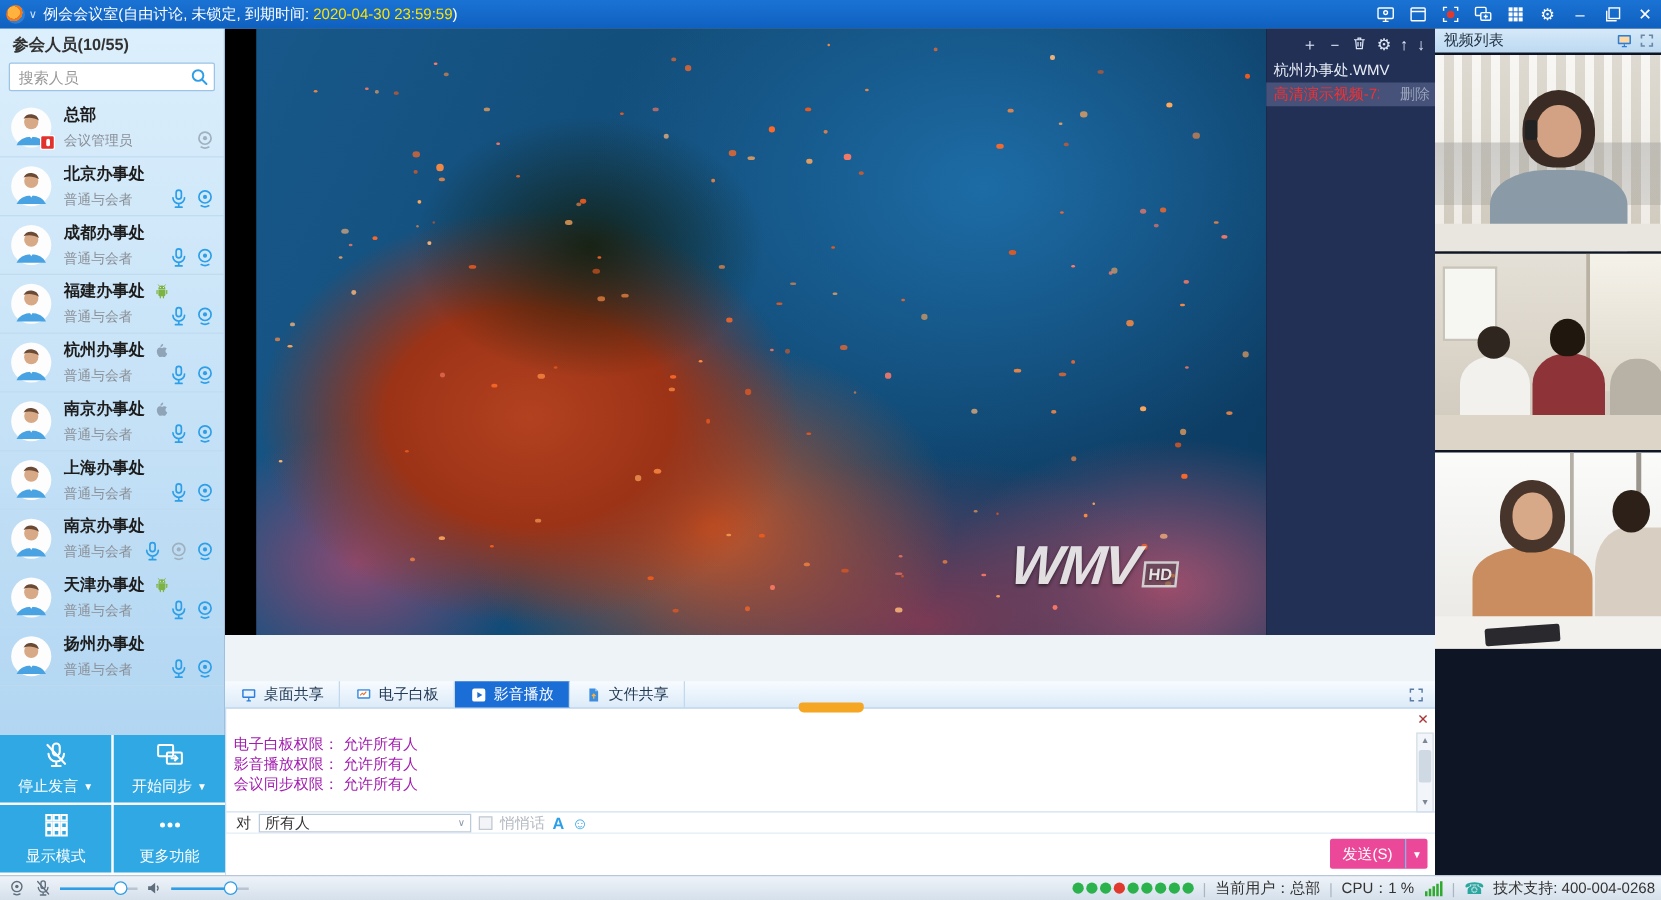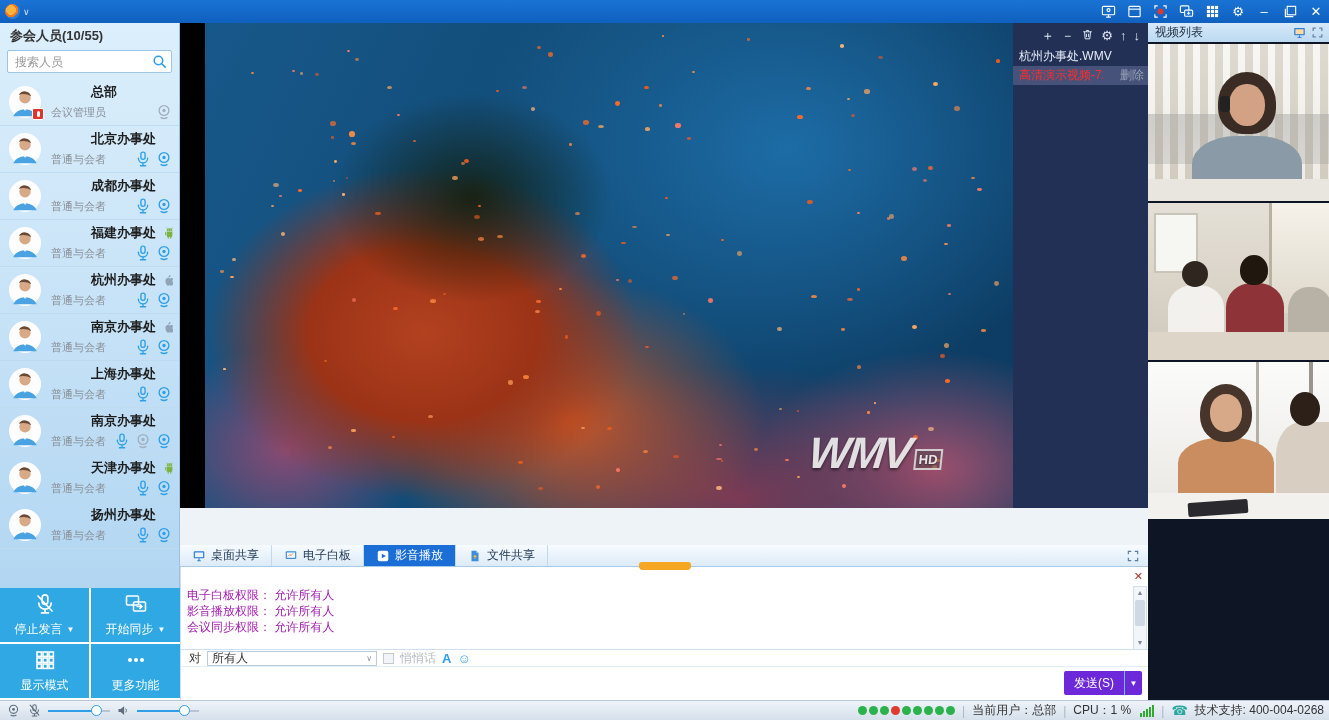--- a/index.html
+++ b/index.html
@@ -31,21 +31,21 @@
   .search-ic { position:absolute; right:4px; top:3px; width:17px; height:17px; }
   .participants { position:absolute; left:0; top:56px; right:0; bottom:0; overflow:hidden; }
   .participant { height:47px; display:flex; align-items:center; padding:0 6px 0 8px; border-bottom:1px solid rgba(190,218,240,.9); }
   .avatar { position:relative; width:34px; height:34px; flex:0 0 34px; }
   .avatar svg { width:34px; height:34px; }
   .admin-badge { position:absolute; right:-2px; bottom:-1px; width:12px; height:12px; background:#e2322e;
     border-radius:2px; border:1px solid #fff; }
   .admin-badge::after { content:""; position:absolute; left:4px; top:2px; width:3px; height:6px; background:#fff; border-radius:2px; }
   .p-main { flex:1; margin-left:9px; overflow:hidden; }
   .p-name-row { display:flex; align-items:center; }
-  .p-name { font-size:13px; font-weight:bold; color:#1d1d1d; white-space:nowrap;margin-left:40px; }
+  .p-name { font-size:13px; font-weight:bold; color:#1d1d1d; white-space:nowrap; }
   .p-device { margin-left:6px; width:15px; height:15px; }
   .p-device svg { width:15px; height:15px; }
   .p-sub { display:flex; align-items:center; margin-top:2px; }
   .p-role { font-size:11px; color:#8a8f96; flex:1; white-space:nowrap; }
   .p-badges { display:flex; align-items:center; gap:3px; }
   .p-ic { width:18px; height:18px; }
   .p-ic svg { width:18px; height:18px; }
 
   
   .actions { position:absolute; left:0; top:588px; width:180px; height:112px; background:#fff;
@@ -128,21 +128,21 @@
     display:flex; align-items:center; gap:6px; padding-left:8px; }
   .to-label { color:#333; }
   .to-select { width:170px; height:15px; border:1px solid #bccbd9; background:#fff; display:flex; align-items:center;
     padding:0 4px; color:#333; }
   .to-select .sel-caret { margin-left:auto; color:#8a98a8; font-size:8px; }
   .whisper-check { width:11px; height:11px; border:1px solid #c2c9d2; background:#f2f4f7; }
   .whisper-label { color:#b4bac2; }
   .font-ic { color:#2d9fe8; font-weight:bold; font-size:13px; }
   .emoji-ic { color:#2d9fe8; font-size:13px; }
   .chat-input { position:absolute; left:0; right:0; top:101px; bottom:0; background:#fff; }
-  .send-btn { position:absolute; right:6px; bottom:5px; height:24px; display:flex; background:#6d28d9; border-radius:2px; color:#fff; overflow:hidden;justify-content:space-between; }
+  .send-btn { position:absolute; right:6px; bottom:5px; height:24px; display:flex; background:#ec4899; border-radius:2px; color:#fff; overflow:hidden;justify-content:space-between; }
   .send-main { padding:0 10px; display:flex; align-items:center; font-size:12px; }
   .send-sep { width:1px; background:#6fc0f2; }
   .send-caret { width:17px; display:flex; align-items:center; justify-content:center; font-size:8px; }
 
   
   .right-panel { position:absolute; left:1148px; top:23px; width:181px; height:677px; background:#0e1626; }
   .rp-header { height:19px; background:linear-gradient(#d6e9f9,#bcd9f1); color:#234; font-size:12px; line-height:19px;
     padding-left:7px; display:flex; align-items:center; }
   .rp-icons { margin-left:auto; margin-right:5px; display:flex; gap:5px; align-items:center; }
   .rp-icons svg { width:13px; height:13px; }
@@ -200,20 +200,21 @@
   .phone-ic { color:#2aa79f; font-size:13px; }
 </style>
 </head>
 <body>
 
 <div class="app">
 
   <div class="titlebar">
     <span class="logo"></span>
     <span class="tb-chev">∨</span>
+    <span class="tb-title"><span>例会会议室(自由讨论, 未锁定, 到期时间: </span><span class="time">2020-04-30 23:59:59</span><span>)</span></span>
     <div class="win-controls">
       <span class="wbtn">
           <svg viewBox="0 0 16 16" fill="none" stroke="#fff" stroke-width="1.2">
             <rect x="1.5" y="2.5" width="13" height="9" rx="1"></rect>
             <circle cx="8" cy="6.5" r="1.6"></circle>
             <path d="M5.5 14h5M8 11.5V14"></path>
           </svg>
         </span>
       <span class="wbtn">
           <svg viewBox="0 0 16 16" fill="none" stroke="#fff" stroke-width="1.2">

